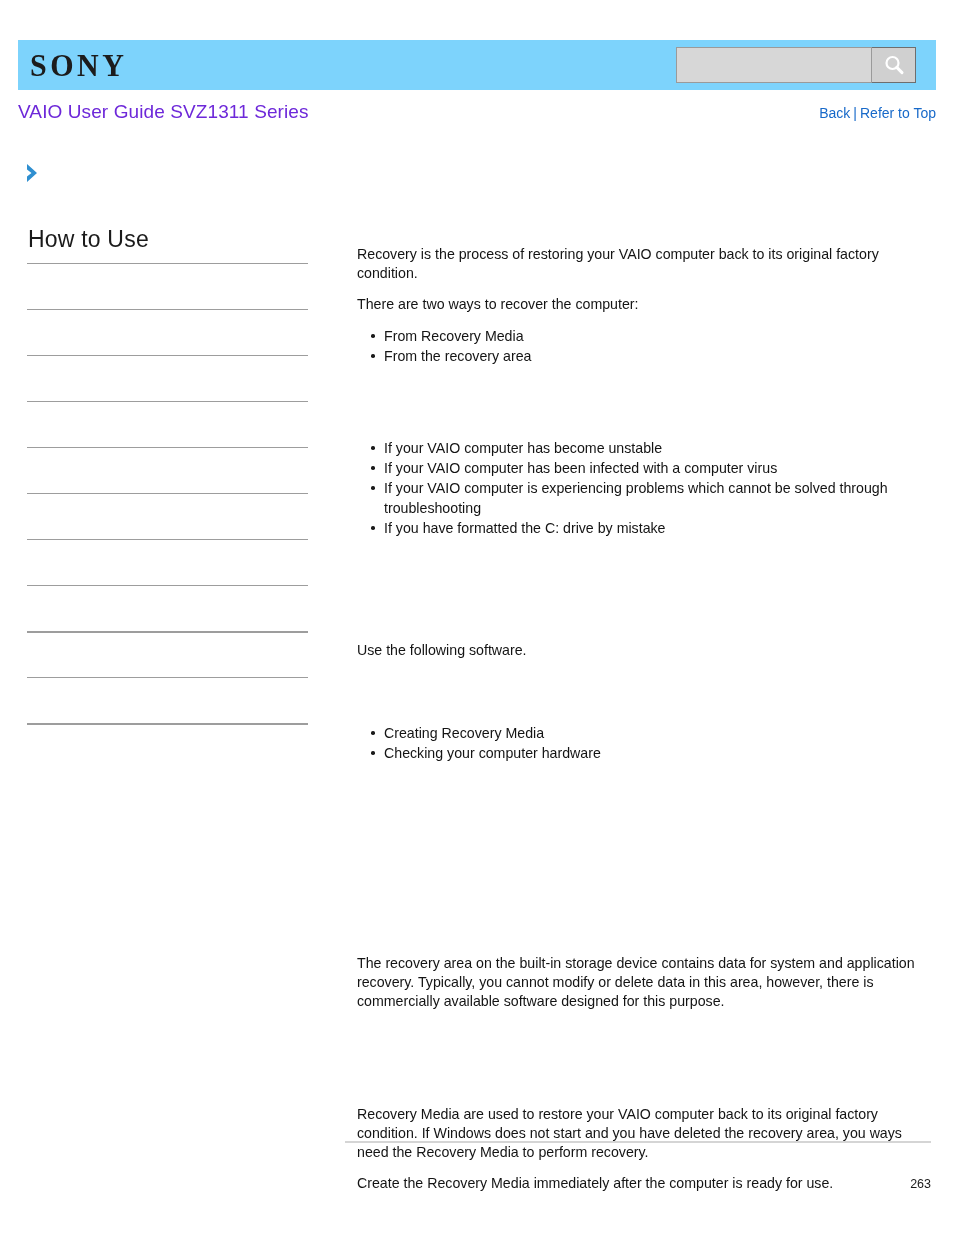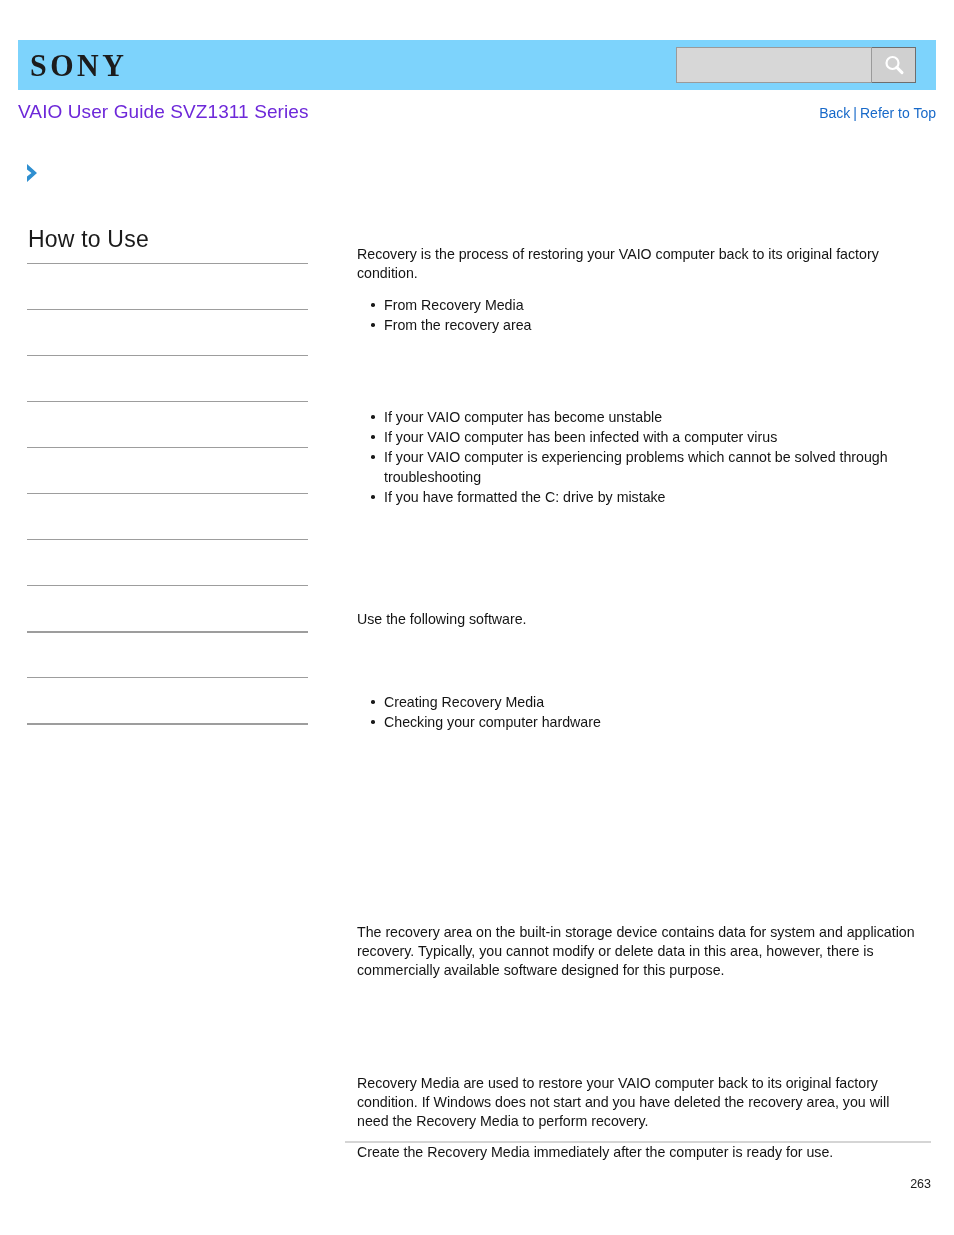--- a/index.html
+++ b/index.html
@@ -267,20 +267,21 @@
       <span></span>
     </div>
   <div class="nav-entry thick">
       <span></span>
     </div>
 </nav>
 
 <main class="content">
 
   <p>Recovery is the process of restoring your VAIO computer back to its original factory condition.</p>
+  <p>There are two ways to recover the computer:</p>
 
   <ul class="bullets">
     <li>From Recovery Media</li>
     <li>From the recovery area</li>
   </ul>
 
   <div class="gap-m"></div>
   <div class="sec-heading"></div>
 
   <ul class="bullets">
@@ -314,19 +315,19 @@
   <div class="gap-xl"></div>
   <div class="sec-heading"></div>
   <div class="gap-xs"></div>
 
   <p>The recovery area on the built-in storage device contains data for system and application recovery. Typically, you cannot modify or delete data in this area, however, there is commercially available software designed for this purpose.</p>
 
   <div class="gap-l"></div>
   <div class="sec-heading"></div>
   <div class="gap-xs"></div>
 
-  <p>Recovery Media are used to restore your VAIO computer back to its original factory condition. If Windows does not start and you have deleted the recovery area, you will need the Recovery Media to perform recovery.</p>
+  <p>Recovery Media are used to restore your VAIO computer back to its original factory condition. If Windows does not start and you have deleted the recovery area, you ways need the Recovery Media to perform recovery.</p>
   <p>Create the Recovery Media immediately after the computer is ready for use.</p>
 
 </main>
 
 <div class="footer-rule"></div>
 <div class="page-number">263</div>
 
 </body></html>

